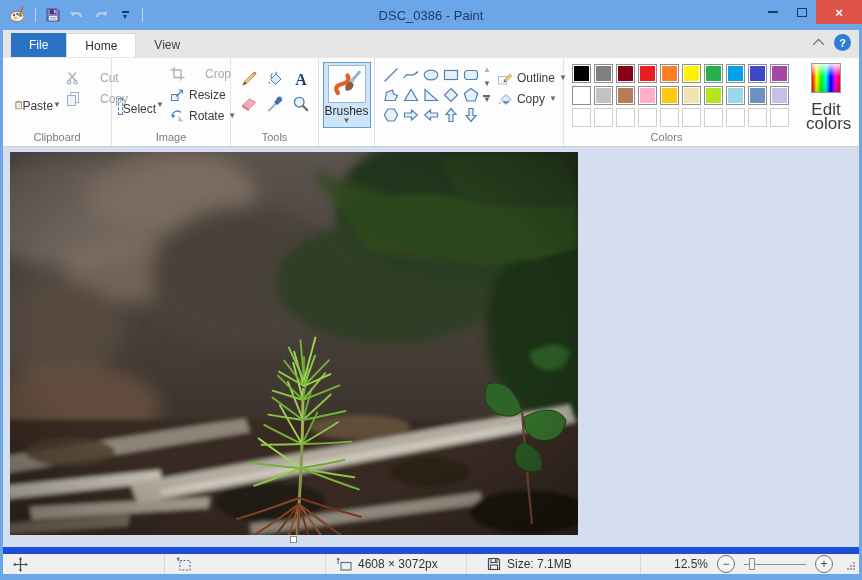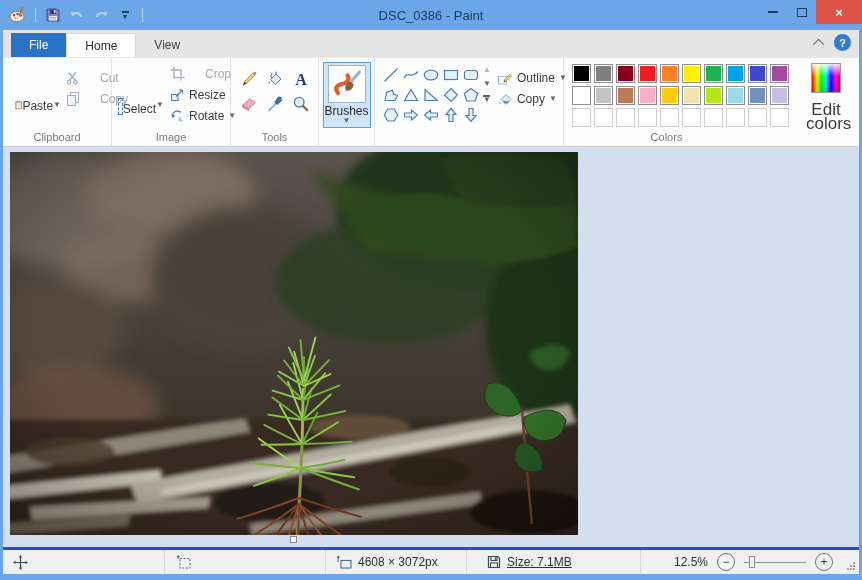--- a/index.html
+++ b/index.html
@@ -67,23 +67,23 @@
      background:linear-gradient(to bottom, rgba(255,255,255,.9), rgba(255,255,255,0) 45%, rgba(0,0,0,.15)),
                 linear-gradient(90deg,#f00,#ff0,#0f0,#0ff,#00f,#f0f,#f00); }
   .editcolors .lbl { font-size:17px; color:#3c3c3c; text-align:center; line-height:14px; margin-top:10px; width:40px; }
 
   
   .canvas-area { flex:1; background:#d5deee; position:relative; overflow:hidden; }
   .canvas-image { position:absolute; left:7px; top:5px; width:568px; height:383px; }
   .resize-handle { position:absolute; left:287px; top:389px; width:7px; height:7px; background:#fff; border:1px solid #8a8a8a; }
 
   
-  .statusbar { height:27px; background:#f0f0f1; border-top:3px solid #1d4ed8; display:flex; align-items:center; flex:0 0 27px; font-size:12px; color:#333; position:relative; }
+  .statusbar { height:27px; background:#f0f0f1; border-top:7px solid #1d4ed8; display:flex; align-items:center; flex:0 0 27px; font-size:12px; color:#333; position:relative; }
   .sb-sec { height:100%; display:flex; align-items:center; gap:6px; border-right:1px solid #d9d9d9; padding:0 10px; }
-  .sb-sec.s1 { width:162px; } .sb-sec.s2 { width:161px; } .sb-sec.s3 { width:141px; } .sb-sec.s4 { width:174px; padding-left:20px;text-decoration:underline; }
+  .sb-sec.s1 { width:162px; } .sb-sec.s2 { width:161px; } .sb-sec.s3 { width:141px; } .sb-sec.s4 { width:174px; padding-left:20px; }
   .sb-sec.s5 { flex:1; border-right:none; justify-content:flex-end; padding-right:26px; gap:9px; }
   .zoombtn { width:18px; height:18px; border:1.5px solid #707070; border-radius:50%; display:flex; align-items:center; justify-content:center; font-size:12px; color:#444; background:#f6f6f6; }
   .slider { width:62px; height:14px; position:relative; }
   .slider .track { position:absolute; top:7px; left:0; right:0; height:1px; background:#8f8f8f; }
   .slider .thumb { position:absolute; top:1px; left:5px; width:6px; height:12px; background:#f2f2f2; border:1px solid #8f8f8f; }
   .grip { position:absolute; right:3px; bottom:3px; }
 </style>
 </head>
 <body>
 

